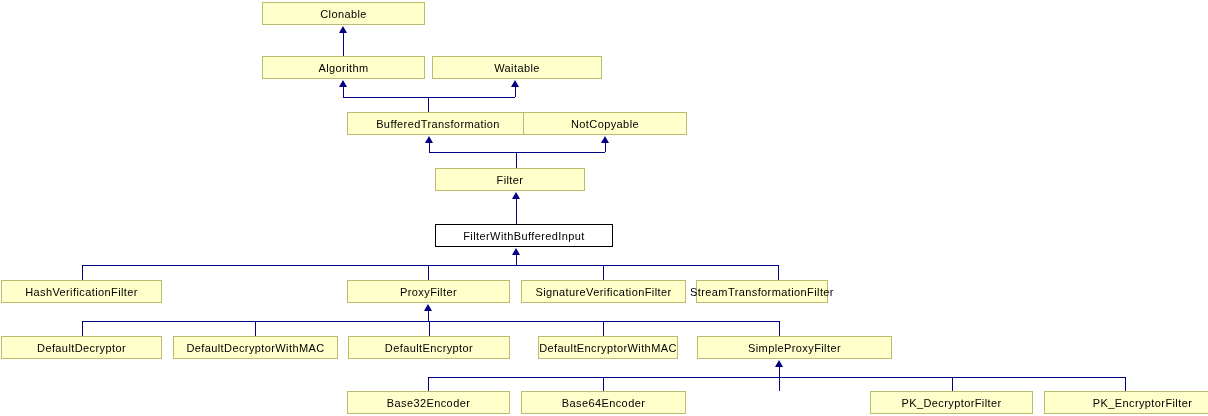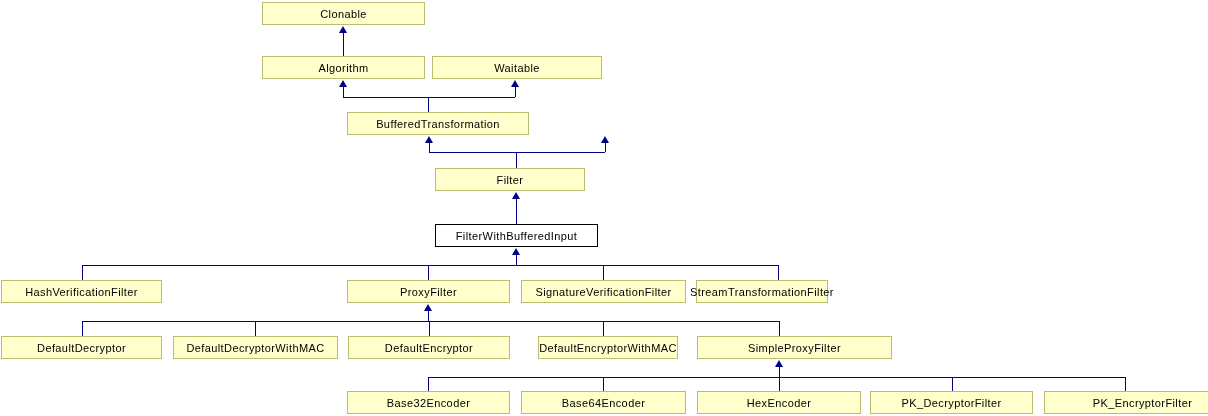--- a/index.html
+++ b/index.html
@@ -76,30 +76,30 @@
     <g>
       <path d="M779,366 V377 M428,377 H1125 M428,377 V391 M603,377 V391 M779,377 V391 M952,377 V391 M1125,377 V391"></path>
       <path class="arrow" d="M779,360 l-4,7 h8 z"></path>
     </g>
   </svg>
 
   <div class="node" style="left:262px;top:2px;width:163px">Clonable</div>
   <div class="node" style="left:262px;top:56px;width:163px">Algorithm</div>
   <div class="node" style="left:432px;top:56px;width:170px">Waitable</div>
   <div class="node" style="left:347px;top:112px;width:182px">BufferedTransformation</div>
+  <div class="node" style="left:523px;top:112px;width:164px">NotCopyable</div>
   <div class="node" style="left:435px;top:168px;width:150px">Filter</div>
-  <div class="node current" style="left:435px;top:224px;width:163px">FilterWithBufferedInput</div>
+  <div class="node current" style="left:435px;top:224px;width:178px">FilterWithBufferedInput</div>
   <div class="node" style="left:1px;top:280px;width:161px">HashVerificationFilter</div>
   <div class="node" style="left:347px;top:280px;width:163px">ProxyFilter</div>
   <div class="node" style="left:521px;top:280px;width:165px">SignatureVerificationFilter</div>
   <div class="node" style="left:696px;top:280px;width:132px">StreamTransformationFilter</div>
   <div class="node" style="left:1px;top:336px;width:161px">DefaultDecryptor</div>
   <div class="node" style="left:173px;top:336px;width:165px">DefaultDecryptorWithMAC</div>
   <div class="node" style="left:348px;top:336px;width:162px">DefaultEncryptor</div>
   <div class="node" style="left:538px;top:336px;width:140px">DefaultEncryptorWithMAC</div>
   <div class="node" style="left:697px;top:336px;width:195px">SimpleProxyFilter</div>
   <div class="node" style="left:347px;top:391px;width:163px">Base32Encoder</div>
   <div class="node" style="left:521px;top:391px;width:165px">Base64Encoder</div>
-  <div class="node" style="left:697px;top:391px;width:164px">HexEncoder</div>
   <div class="node" style="left:870px;top:391px;width:163px">PK_DecryptorFilter</div>
   <div class="node" style="left:1044px;top:391px;width:197px">PK_EncryptorFilter</div>
 
 </div>
 
 </body></html>

